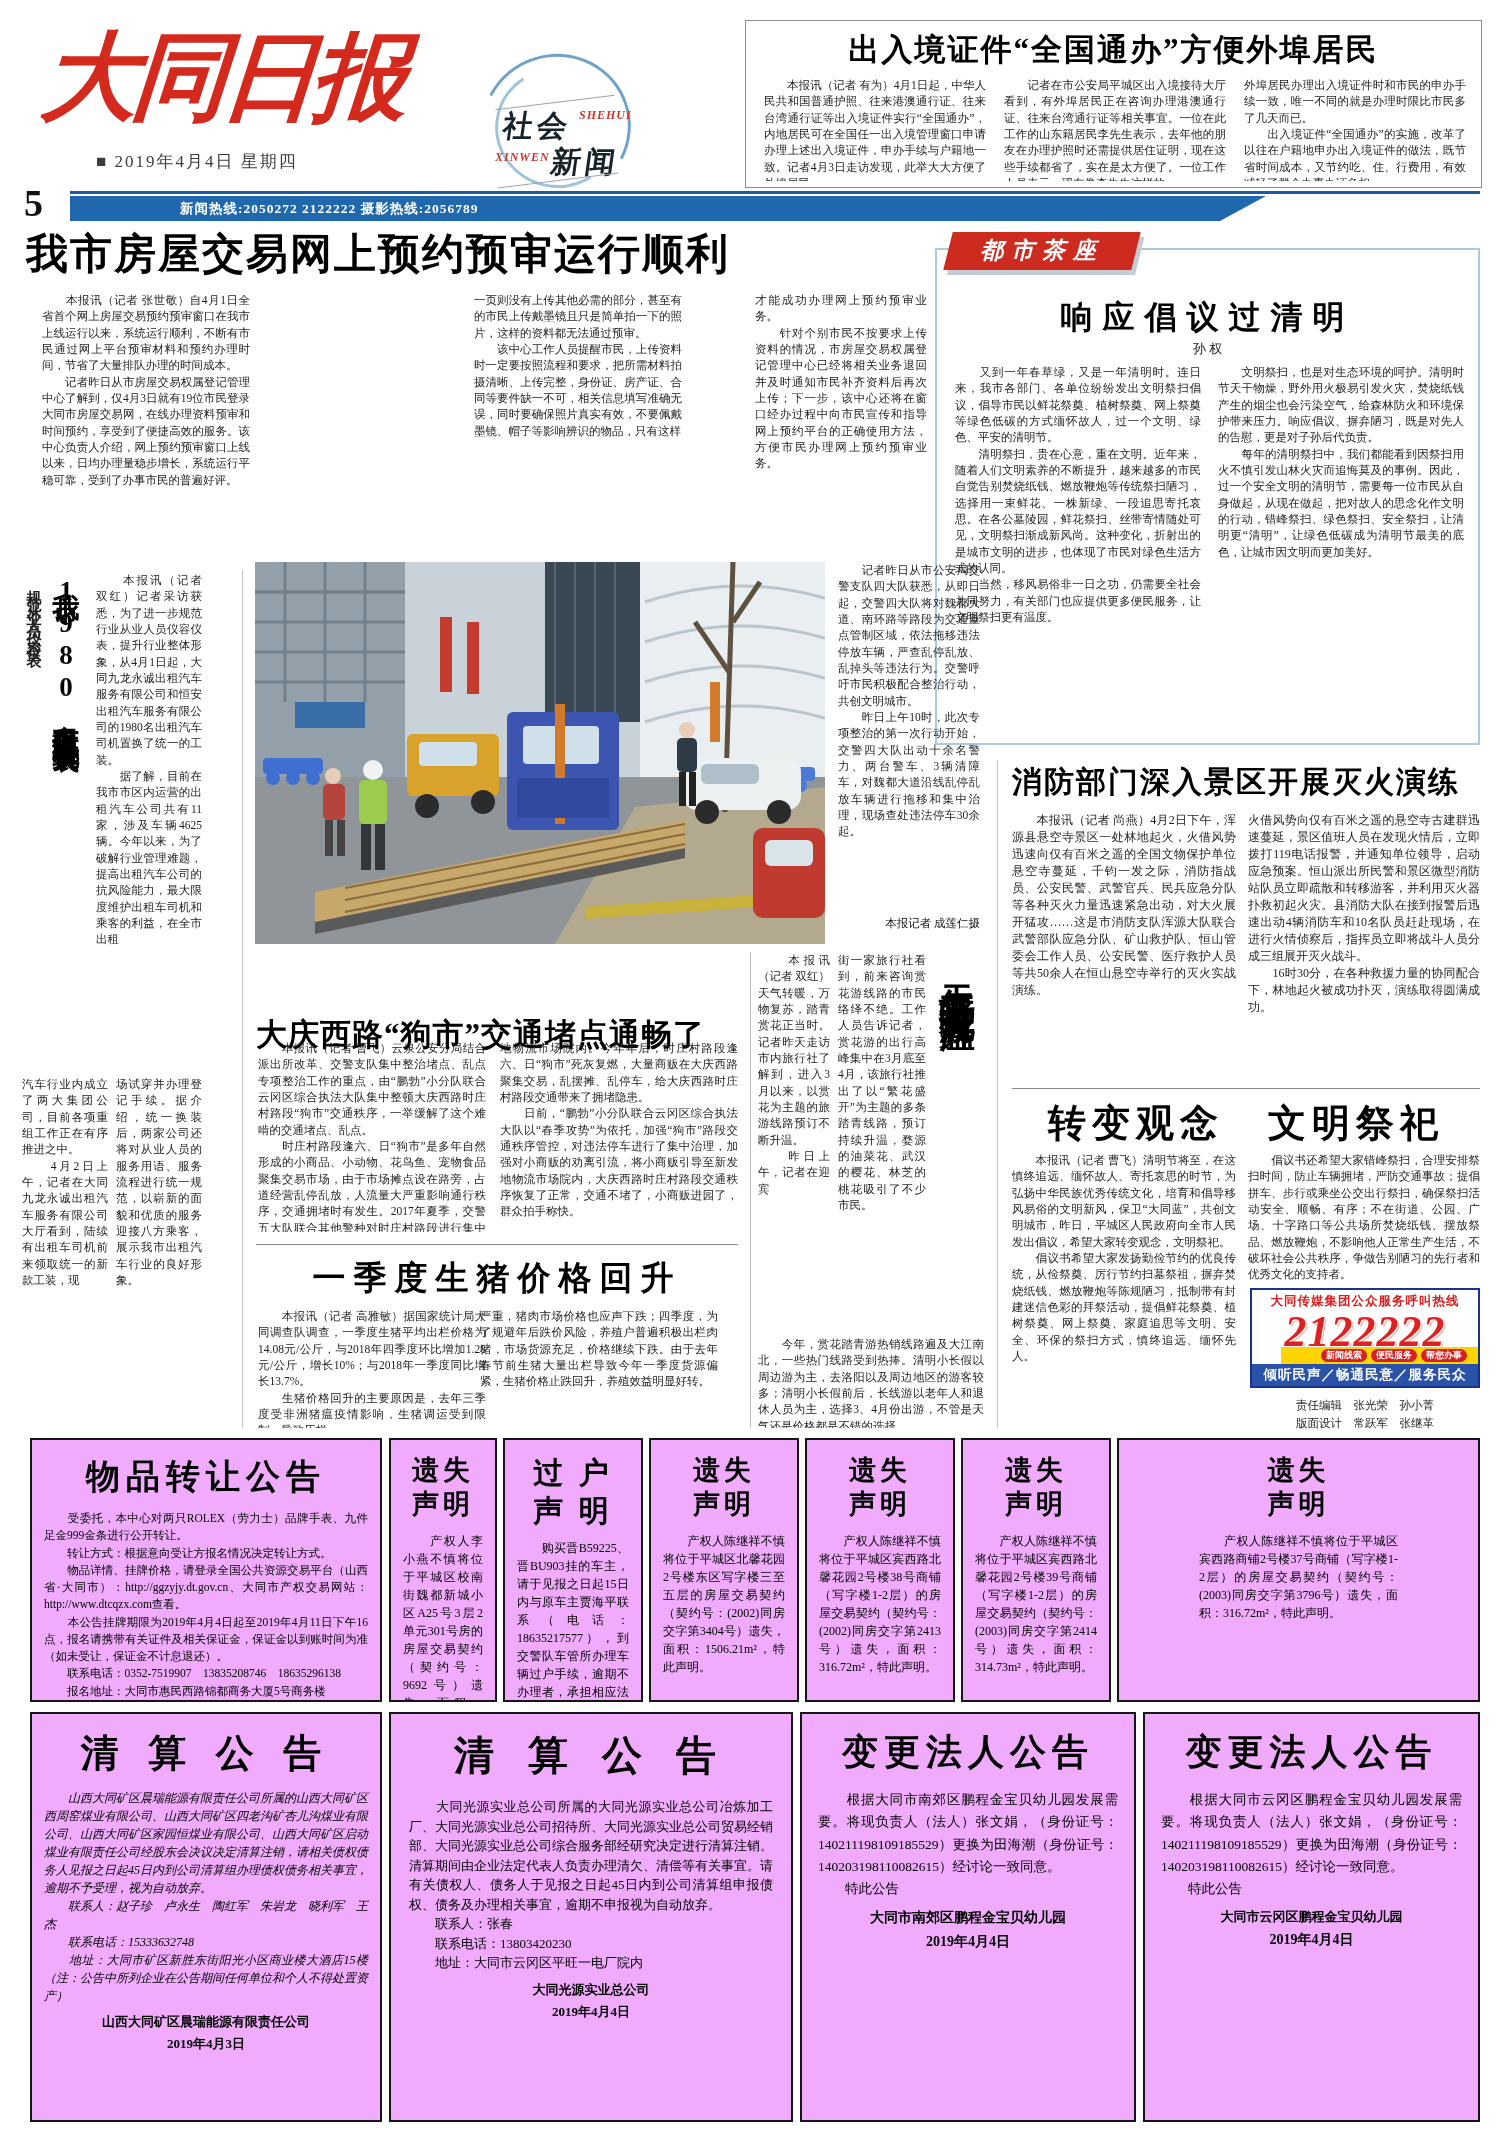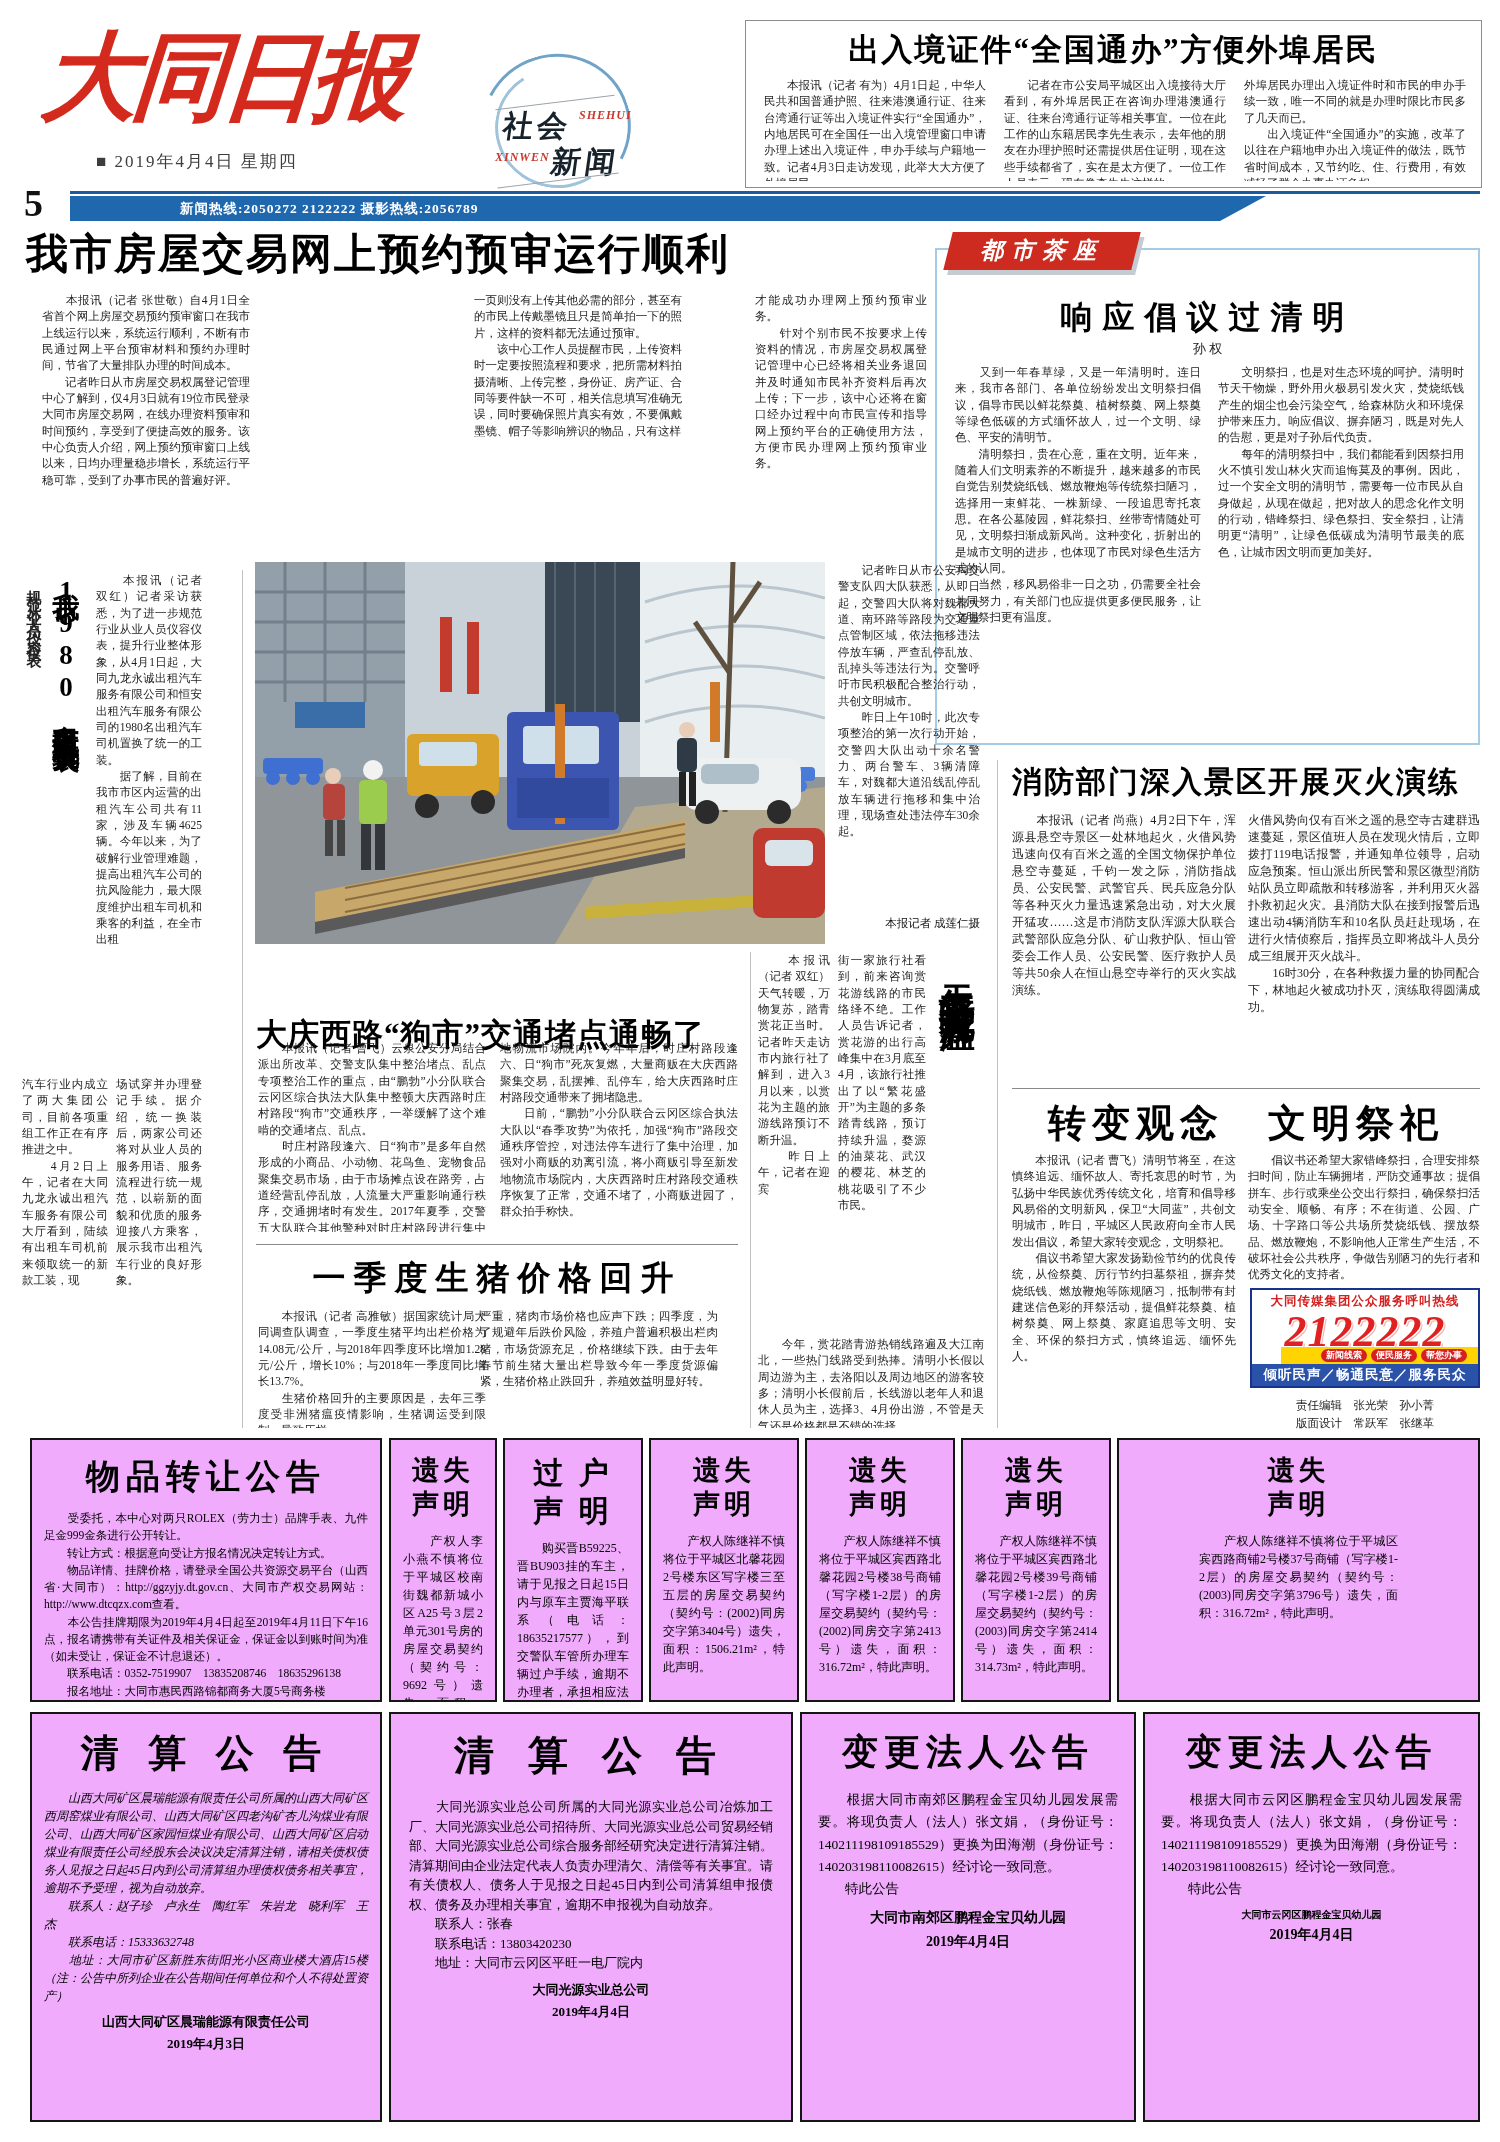--- a/index.html
+++ b/index.html
@@ -351,17 +351,17 @@
     <div class="ad-body-lg">　　根据大同市南郊区鹏程金宝贝幼儿园发展需要。将现负责人（法人）张文娟，（身份证号：140211198109185529）更换为田海潮（身份证号：140203198110082615）经讨论一致同意。
 　　特此公告</div>
     <div class="ad-sign" style="font-size:14px;">大同市南郊区鹏程金宝贝幼儿园</div>
     <div class="ad-sign" style="font-size:14px;">2019年4月4日</div>
   </div>
 
   <div class="adbox" style="left:1143px;top:1712px;width:337px;height:410px;">
     <div class="ad-title-1" style="font-size:36px;letter-spacing:6px;">变更法人公告</div>
     <div class="ad-body-lg">　　根据大同市云冈区鹏程金宝贝幼儿园发展需要。将现负责人（法人）张文娟，（身份证号：140211198109185529）更换为田海潮（身份证号：140203198110082615）经讨论一致同意。
 　　特此公告</div>
-    <div class="ad-sign" style="font-size:10px;">大同市云冈区鹏程金宝贝幼儿园</div>
+    <div class="ad-sign" style="font-size:13px;">大同市云冈区鹏程金宝贝幼儿园</div>
     <div class="ad-sign" style="font-size:14px;">2019年4月4日</div>
   </div>
 
 </div>
 
 </body></html>

